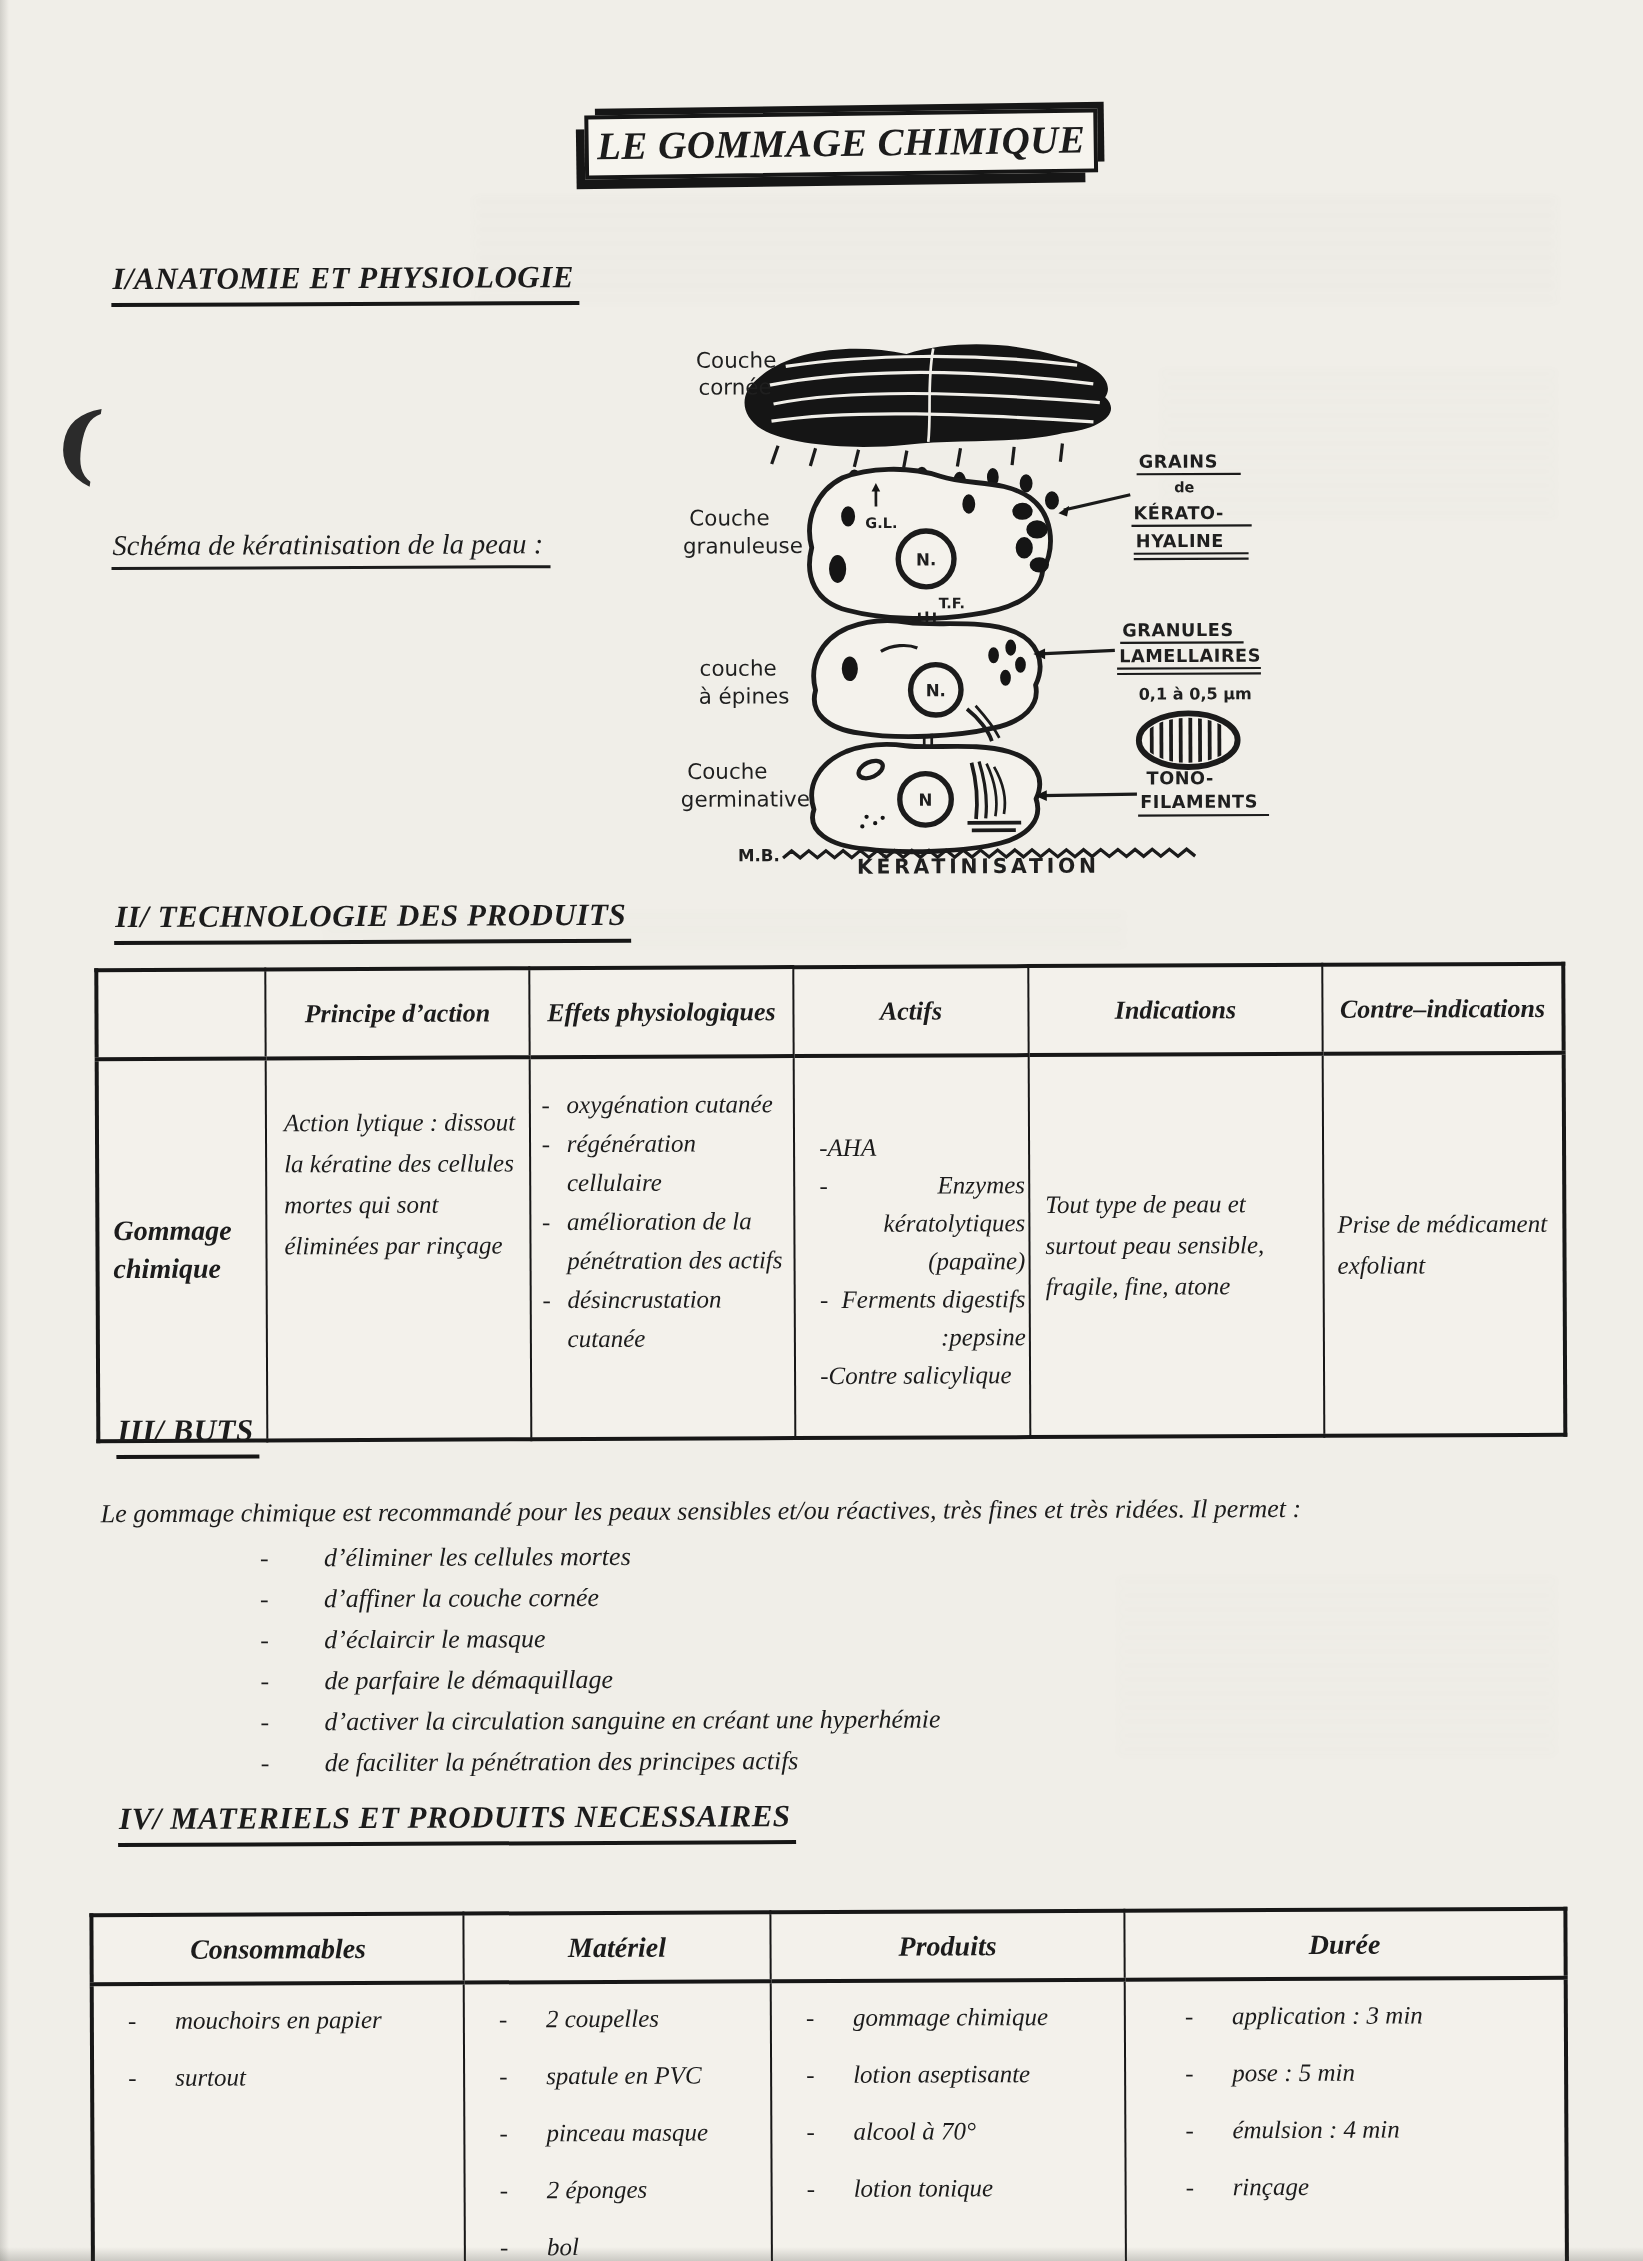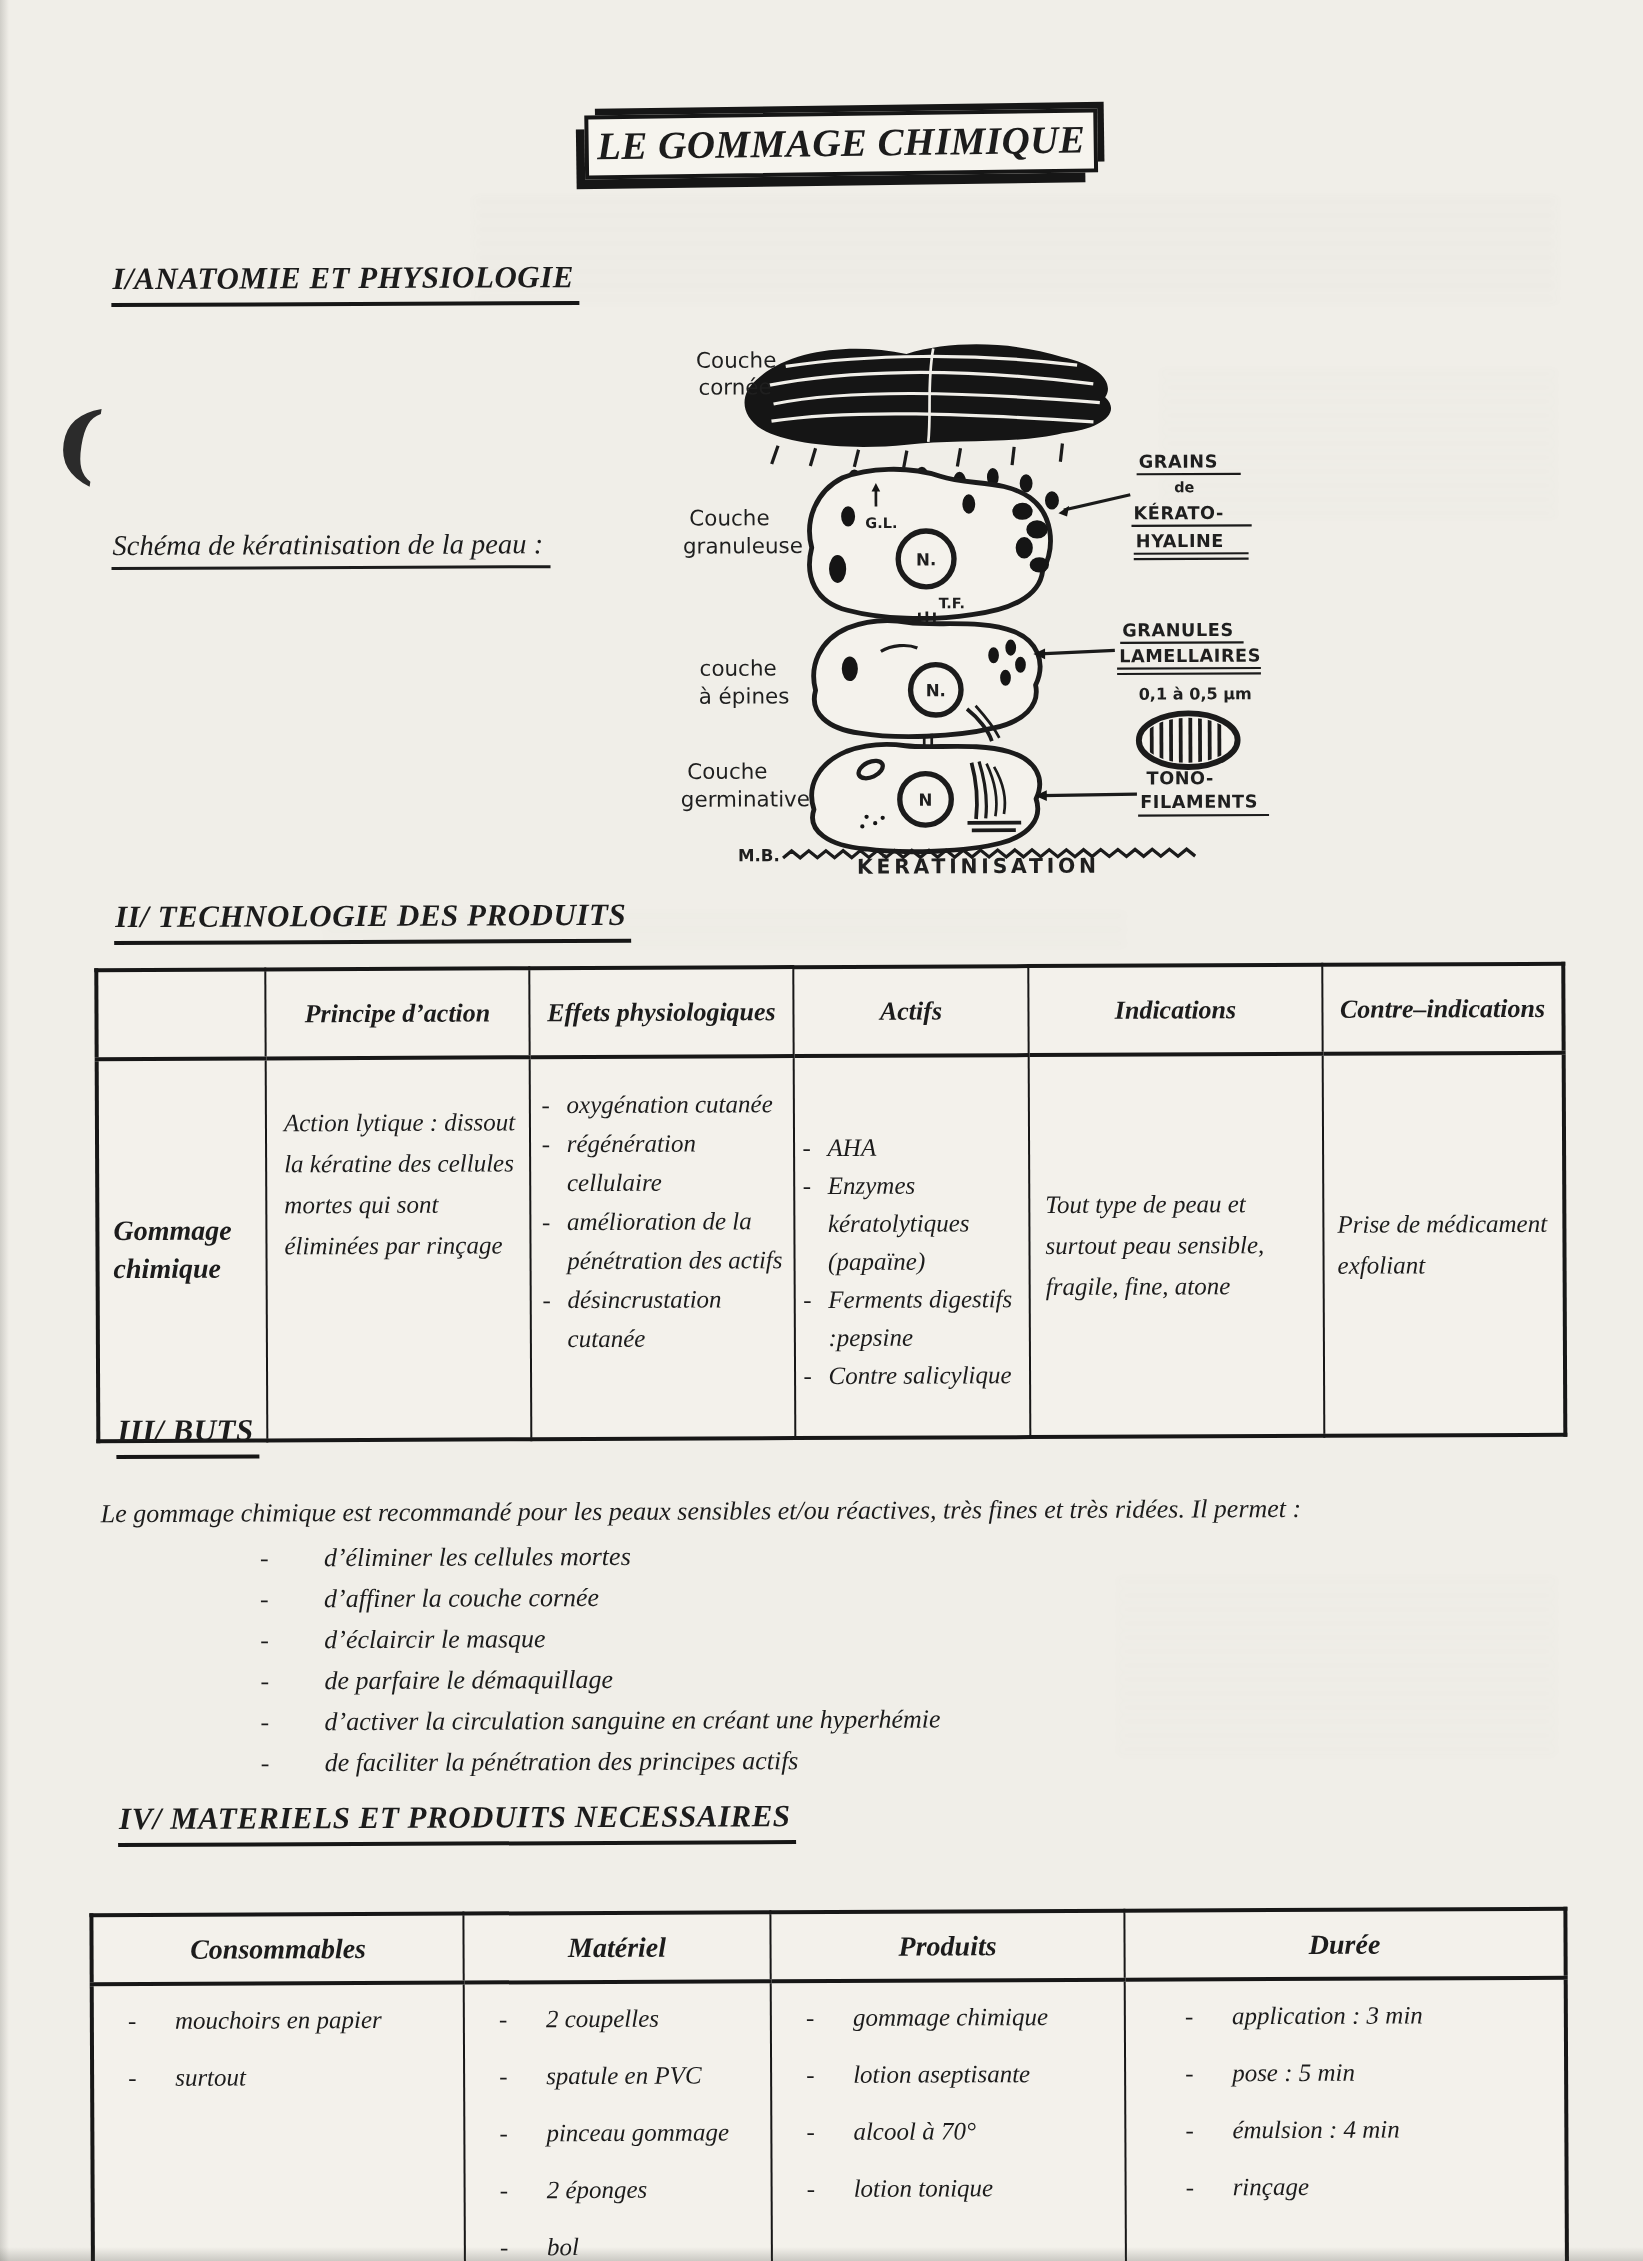--- a/index.html
+++ b/index.html
@@ -63,21 +63,21 @@
   .t1{left:94px;top:965px;width:1467px;font-style:italic;font-size:25px;}
   .t1 th,.t1 td{border:2.7px solid #171717;}
   .t1{border:4.3px solid #171717;}
   .t1 th{height:81px;font-weight:bold;font-style:italic;text-align:center;font-size:26px;line-height:31px;border-bottom-width:4.8px;padding:2.1px 5.4px;}
   .t1 td{height:299px;vertical-align:top;}
   .t1 .c0{vertical-align:middle;font-weight:bold;font-size:28px;line-height:38px;padding-left:14px;padding-right:5.4px;}
   .t1 .c1{padding:42px 13px 9.7px 17px;line-height:41px;}
   .t1 .c2{padding:26px 5.4px 7.5px 10.7px;}
   .t1 .c2 .li{line-height:39px;}
   .t1 .c3{padding:71px 3.2px 7.5px 7.5px;font-size:25px;}
-  .t1 .c3 .li{line-height:38px;}
+  .t1 .c3 .li{line-height:38px;text-align:right;}
   .t1 .c4{vertical-align:middle;padding:0 15px;line-height:41px;}
   .t1 .c5{vertical-align:middle;padding:0 7.5px 0 13px;line-height:41px;}
 
   .li{display:flex;align-items:flex-start;}
   .li .dash{flex:0 0 25px;}
   .dash::before{content:"-";}
 
   .t2{left:85px;top:1910px;width:1475px;font-style:italic;font-size:25px;}
   .t2{border:4.3px solid #171717;}
   .t2 th,.t2 td{border:2.7px solid #171717;}
@@ -387,21 +387,21 @@
           <div class="li">
                 <span class="dash"></span>
                 <span>2 coupelles</span>
               </div>
           <div class="li">
                 <span class="dash"></span>
                 <span>spatule en PVC</span>
               </div>
           <div class="li">
                 <span class="dash"></span>
-                <span>pinceau gommage</span>
+                <span>pinceau masque</span>
               </div>
           <div class="li">
                 <span class="dash"></span>
                 <span>2 éponges</span>
               </div>
           <div class="li">
                 <span class="dash"></span>
                 <span>bol</span>
               </div>
 

